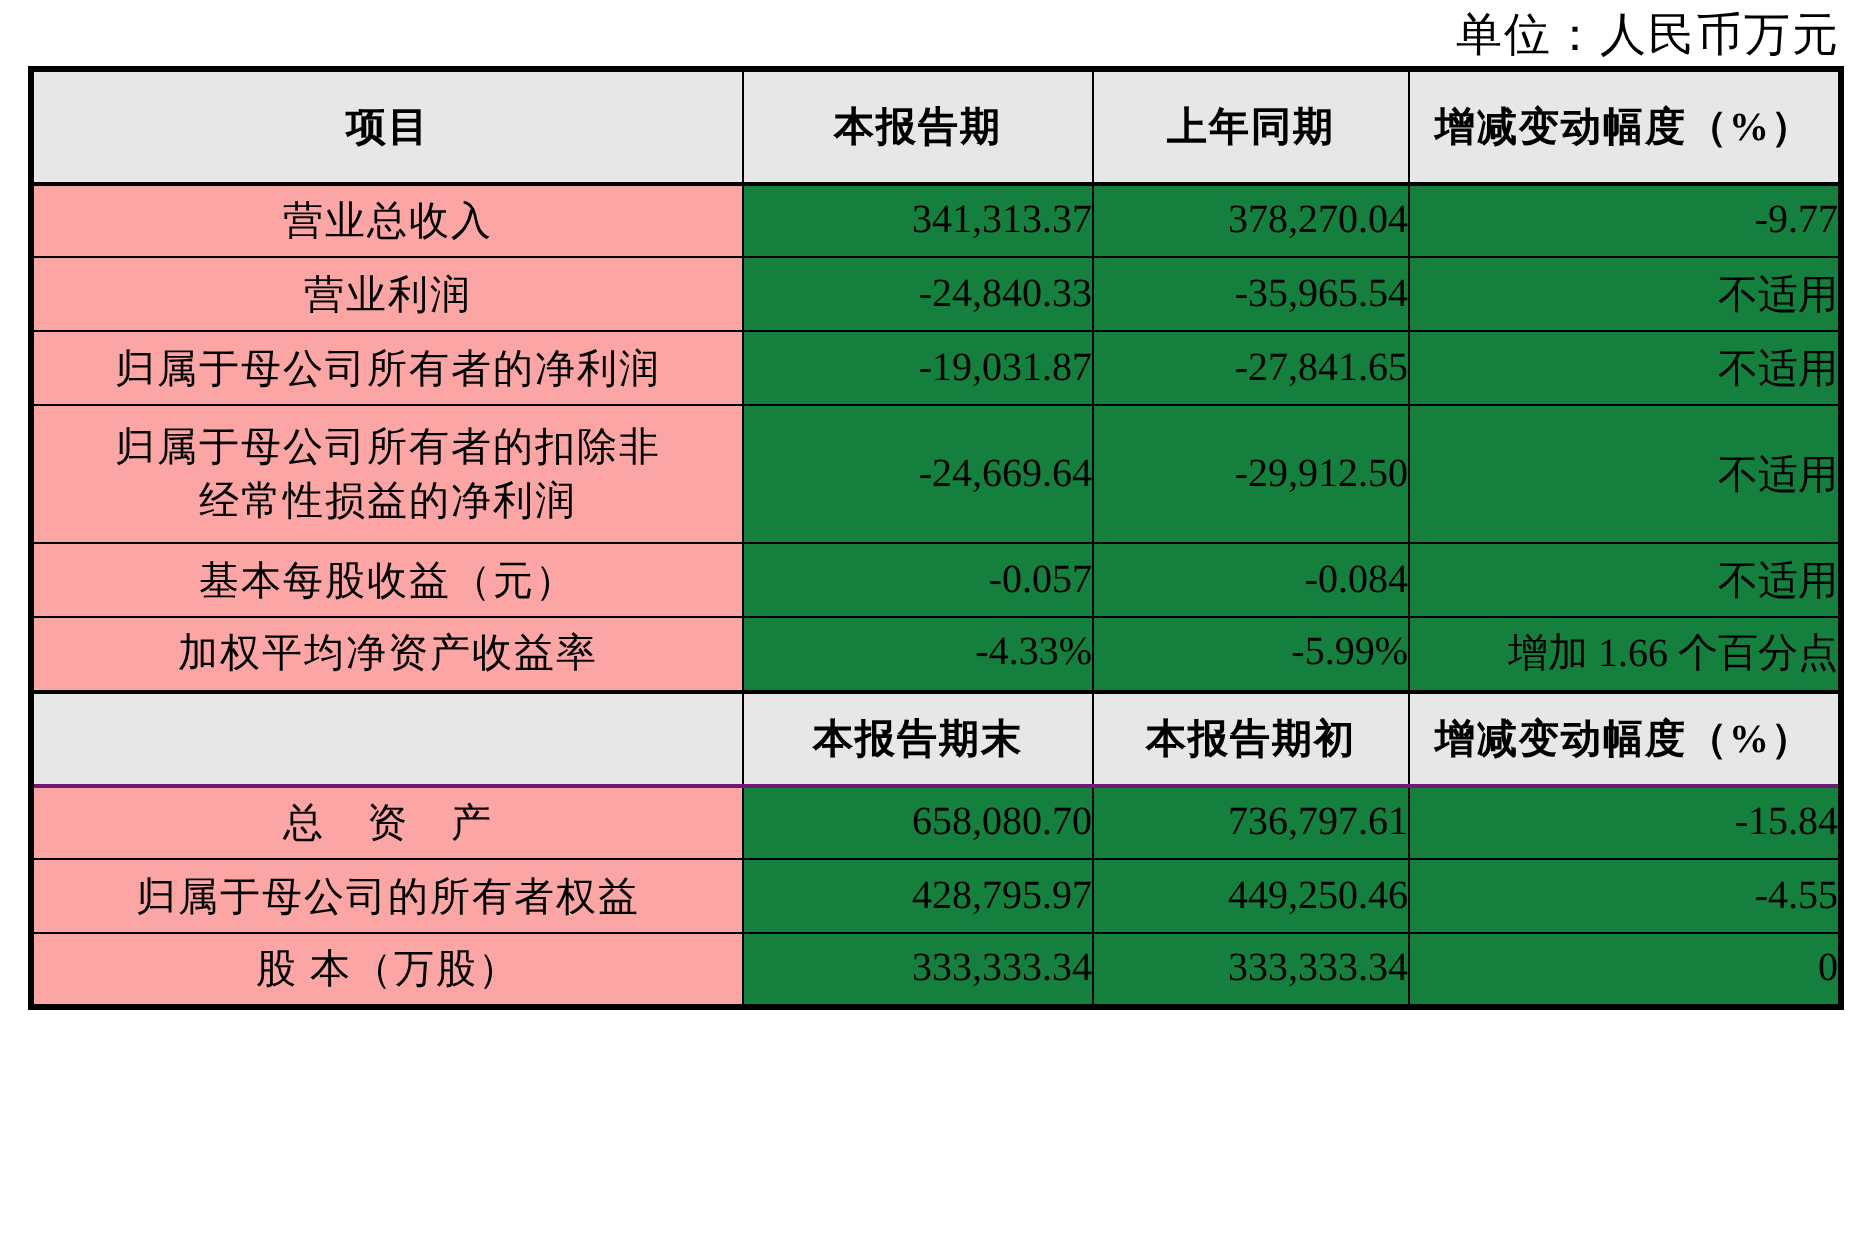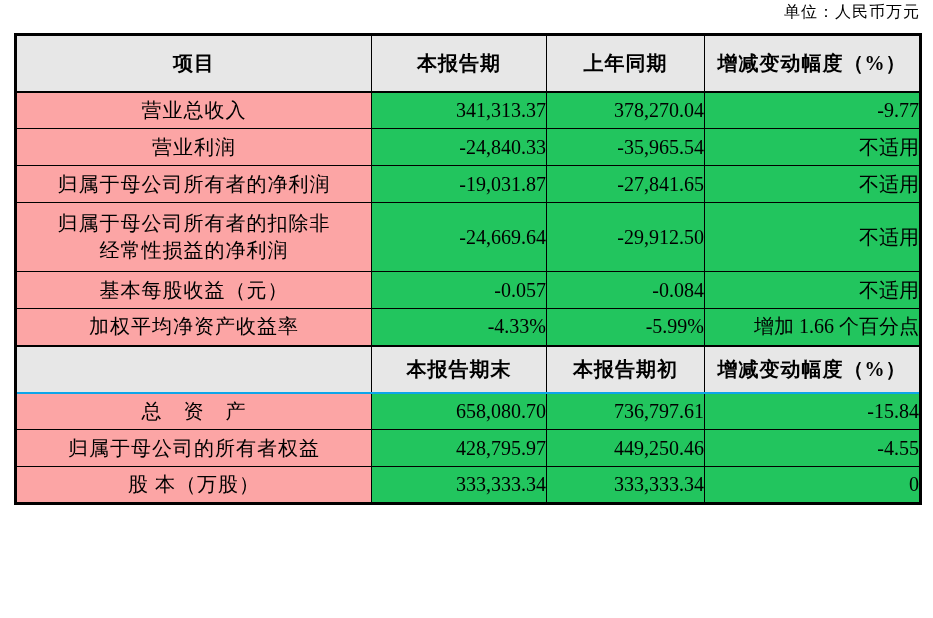--- a/index.html
+++ b/index.html
@@ -12,21 +12,21 @@
     width: 933px;
     height: 618px;
     font-family: "Liberation Serif", "DejaVu Serif", serif;
     color: #000;
     overflow: hidden;
   }
   .unit-note {
     position: absolute;
     top: 2px;
     right: 13px;
-    font-size: 16px;
+    font-size: 23px;
     letter-spacing: 1px;
     white-space: nowrap;
   }
   table.fin {
     position: absolute;
     left: 14px;
     top: 33px;
     width: 905px;
     table-layout: fixed;
     border-collapse: collapse;
@@ -34,33 +34,33 @@
   }
   table.fin td {
     border: 1.5px solid #000;
     font-size: 20px;
     padding: 0;
     vertical-align: middle;
     overflow: hidden;
   }
   
   td.cell-label { background: #fca5a5; text-align: center; white-space: pre-line; letter-spacing: 1px; }
-  td.cell-num   { background: #22c55e; text-align: right; padding-right: 9px; }
+  td.cell-num   { background: #15803d; text-align: right; padding-right: 9px; }
   
   tr.hdr td {
     background: #e7e7e7;
     font-weight: bold;
     text-align: center;
     letter-spacing: 1px;
     white-space: nowrap;
   }
   tr.hdr1 { height: 57px; }
   tr.hdr1 td { border-bottom: 2px solid #000; }
   tr.hdr2 { height: 47px; }
-  tr.hdr2 td { border-top: 2px solid #000; border-bottom: 2px solid #0ea5e9; font-family: Liberation Serif, serif; }
+  tr.hdr2 td { border-top: 2px solid #000; border-bottom: 2px solid #701a75; font-family: Liberation Serif, serif; }
   tr.r    { height: 37px; }
   tr.tall { height: 69px; }
   tr.last { height: 71px; }
 </style>
 </head>
 <body>
 
 <div class="unit-note">单位：人民币万元</div>
 
 <table class="fin">

